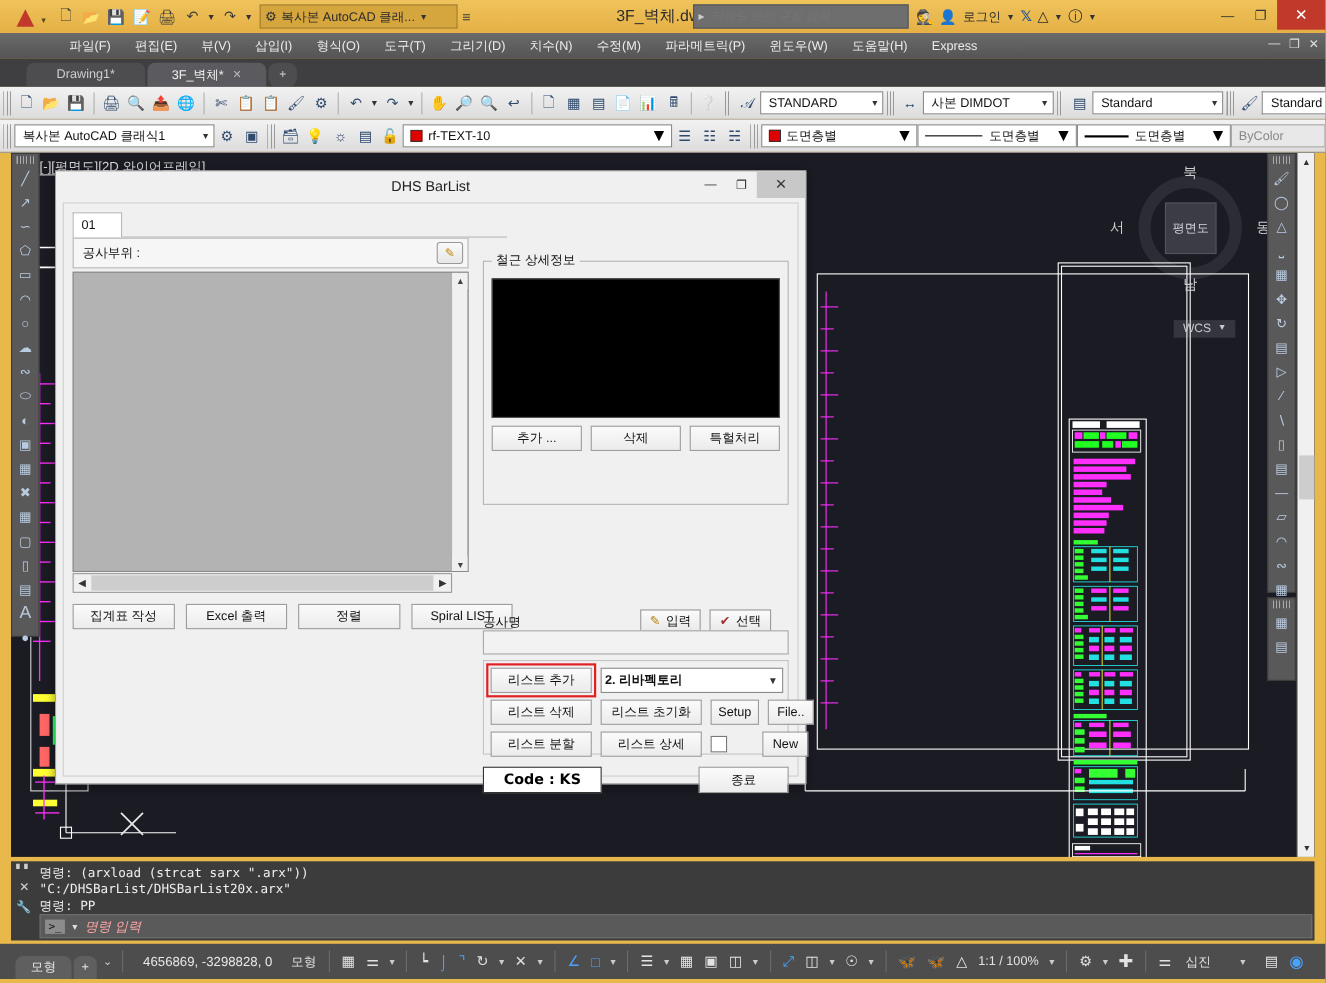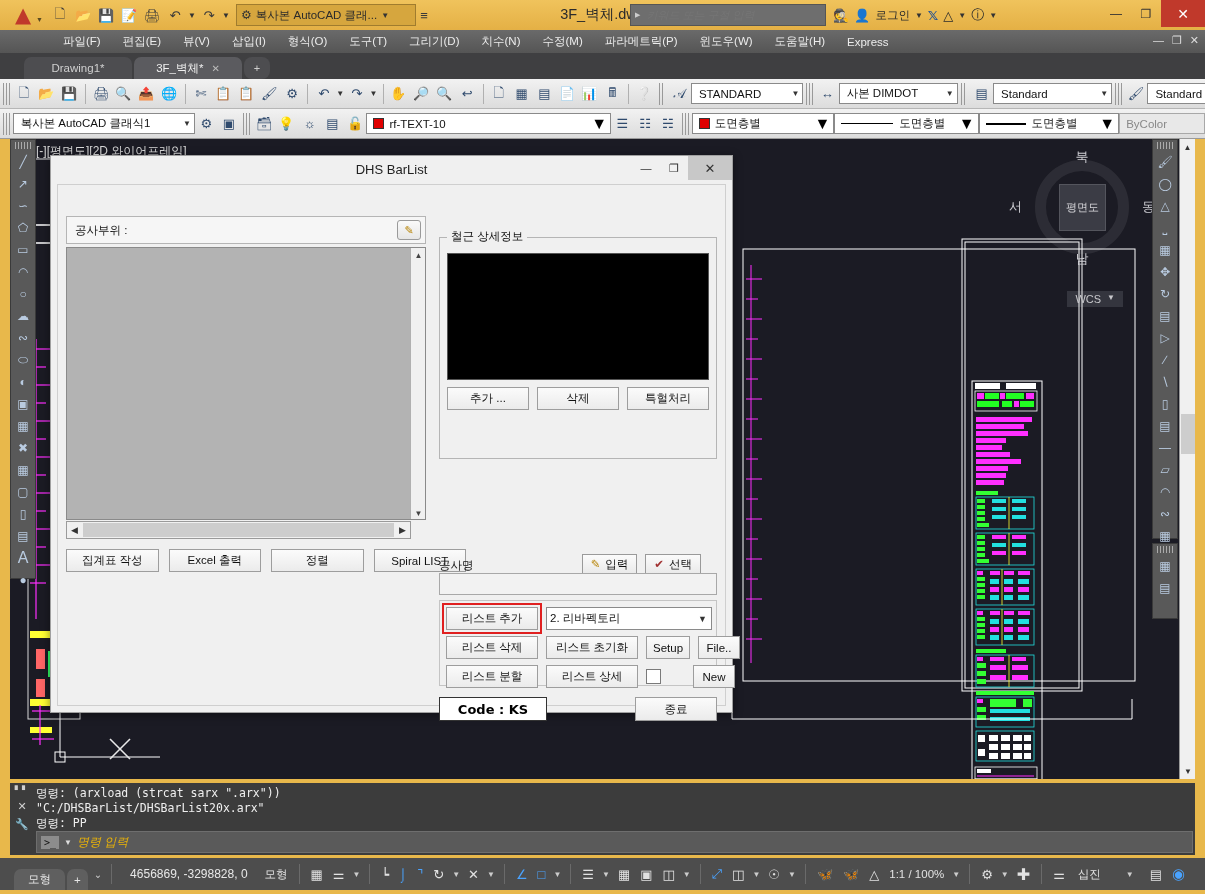--- a/index.html
+++ b/index.html
@@ -242,21 +242,21 @@
   .jobname-input {
     position: absolute; left: 381px; top: 388px; width: 278px; height: 22px;
     background: #f2f2f2; border: 1px solid #a8a8a8;
   }
   .lowerpanel { position: absolute; left: 381px; top: 415px; width: 278px; height: 86px;
                 border: 1px solid #c4c4c4; }
   .lp-row { position: absolute; display: flex; gap: 8px; }
   .sel-combo {
     height: 23px; background: #fff; border: 1px solid #8a8a8a;
     display: flex; align-items: center; justify-content: space-between;
-    padding: 0 4px 0 3px; font-size: 11.5px; color: #111;
+    padding: 0 4px 0 3px; font-size: 11.5px; color: #111; font-weight: bold;
   }
   .redbox { position: absolute; border: 2px solid #e02020; }
   .chkbox { width: 15px; height: 15px; border: 1px solid #7a7a7a; background: #fff; }
   .codebox {
     position: absolute; left: 381px; top: 512px; width: 108px; height: 24px;
     background: #fff; border: 1px solid #333; display: flex; align-items: center;
     justify-content: center; font-size: 13px; font-weight: bold; color: #000;
     font-family: "DejaVu Sans", sans-serif;
   }
 
@@ -270,21 +270,21 @@
                 color: #cfcfcf; font-size: 11px;}
   .cmd-hist { position: absolute; left: 26px; top: 3px; right: 2px;
               font-family: "DejaVu Sans Mono", monospace; font-size: 11.5px; color: #efefef;
               line-height: 15px; white-space: pre; }
   .cmd-input {
     position: absolute; left: 26px; bottom: 2px; right: 2px; height: 22px;
     background: #5a5a5a; border: 1px solid #6e6e6e; display: flex; align-items: center; gap: 5px;
     padding-left: 4px;
   }
   .cmd-prompt { background: #8c8c8c; color: #111; font-size: 10px; padding: 1px 3px; font-family: "DejaVu Sans Mono", monospace; }
-  .cmd-ph { color: #eab308; font-size: 12px; font-style: italic; }
+  .cmd-ph { color: #fca5a5; font-size: 12px; font-style: italic; }
 
   
   .statusbar {
     position: absolute; left: 0; top: 858px; width: 1205px; height: 32px;
     background: #4d4d4d; display: flex; align-items: center; color: #e2e2e2; font-size: 11.5px;
   }
   .modeltabs { display:flex; align-items: flex-end; height: 32px; padding-left: 14px; gap: 2px; }
   .mtab { height: 21px; padding: 0 14px; background: #5f5f5f; border-radius: 7px 7px 0 0;
           display:flex; align-items:center; font-size: 11.5px; color: #e6e6e6; }
   .mtab.plus { padding: 0 7px; }
@@ -839,20 +839,25 @@
       <span>DHS BarList</span>
       <div class="dlg-wc">
         <div class="dwc">—</div>
         <div class="dwc">❐</div>
         <div class="dwc close">✕</div>
       </div>
     </div>
 
     <div class="dlg-body">
 
+      <div class="tabstrip">
+        <div class="dtab">
+          <span>01</span>
+        </div>
+      </div>
 
       <div class="gbox-part">
         <span>공사부위 :</span>
         <div class="pen-btn">
           <span>✎</span>
         </div>
       </div>
 
       <div class="grid-wrap">
         <div class="grid-vsb">

